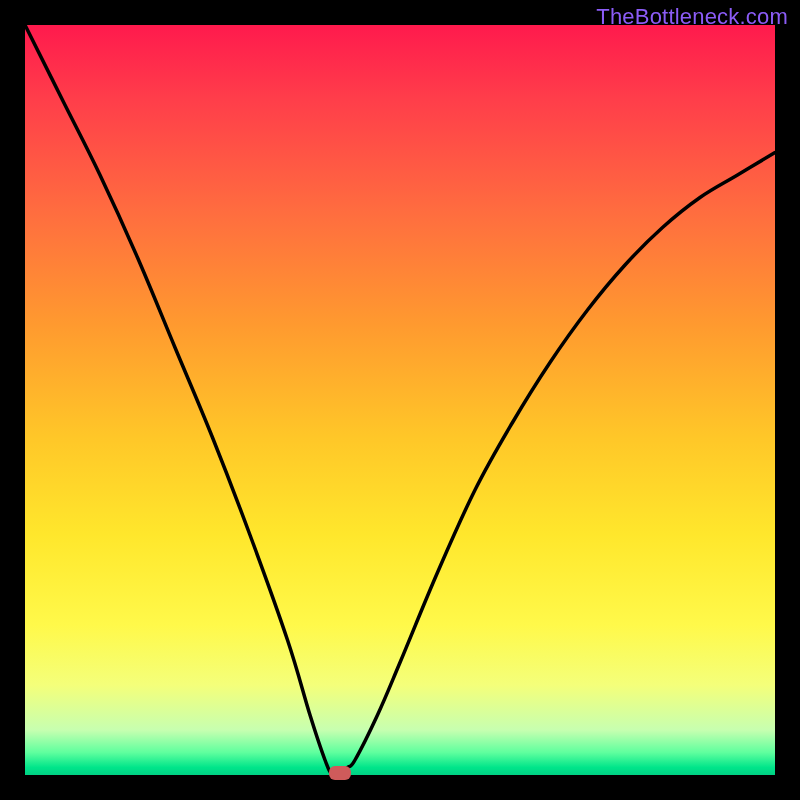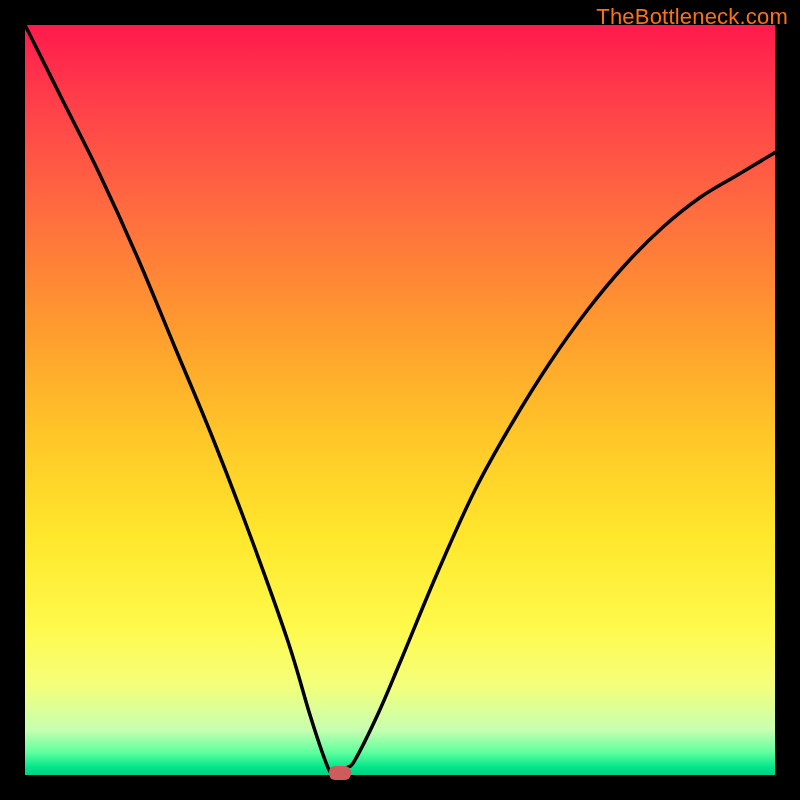--- a/index.html
+++ b/index.html
@@ -37,21 +37,21 @@
       #c7ffb0 94%,
       #5fff9e 97%,
       #00e58a 99%,
       #00d184 100%
     );
   }
   .watermark {
     position: absolute;
     top: 4px;
     right: 12px;
-    color: #f97316;
+    color: #8b5cf6;
     font-size: 22px;
     font-weight: 500;
     letter-spacing: 0.2px;
     user-select: none;
   }
   svg.curve {
     position: absolute;
     left: 25px;
     top: 25px;
     width: 750px;

